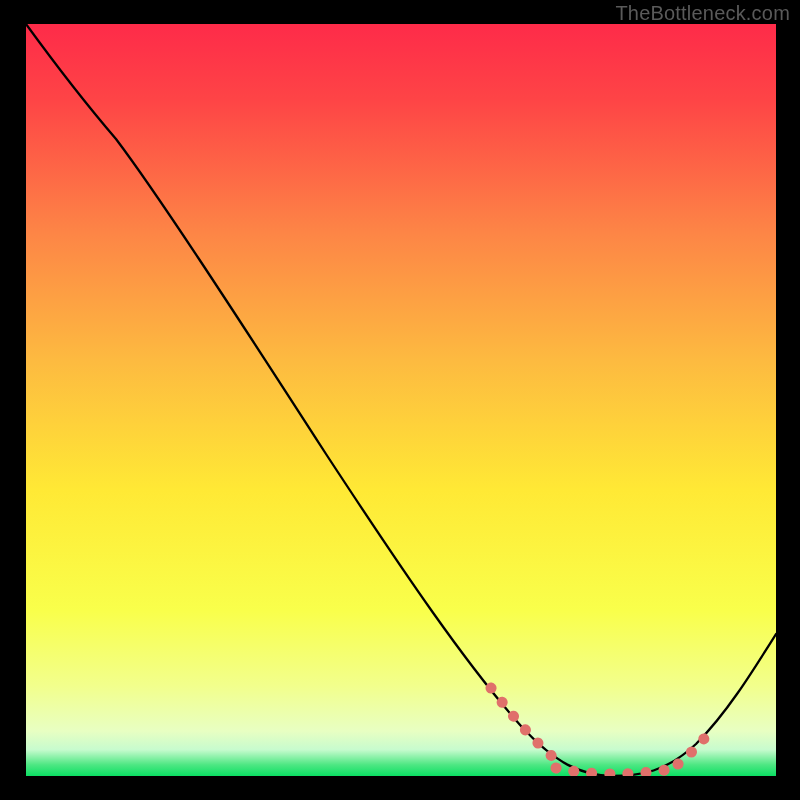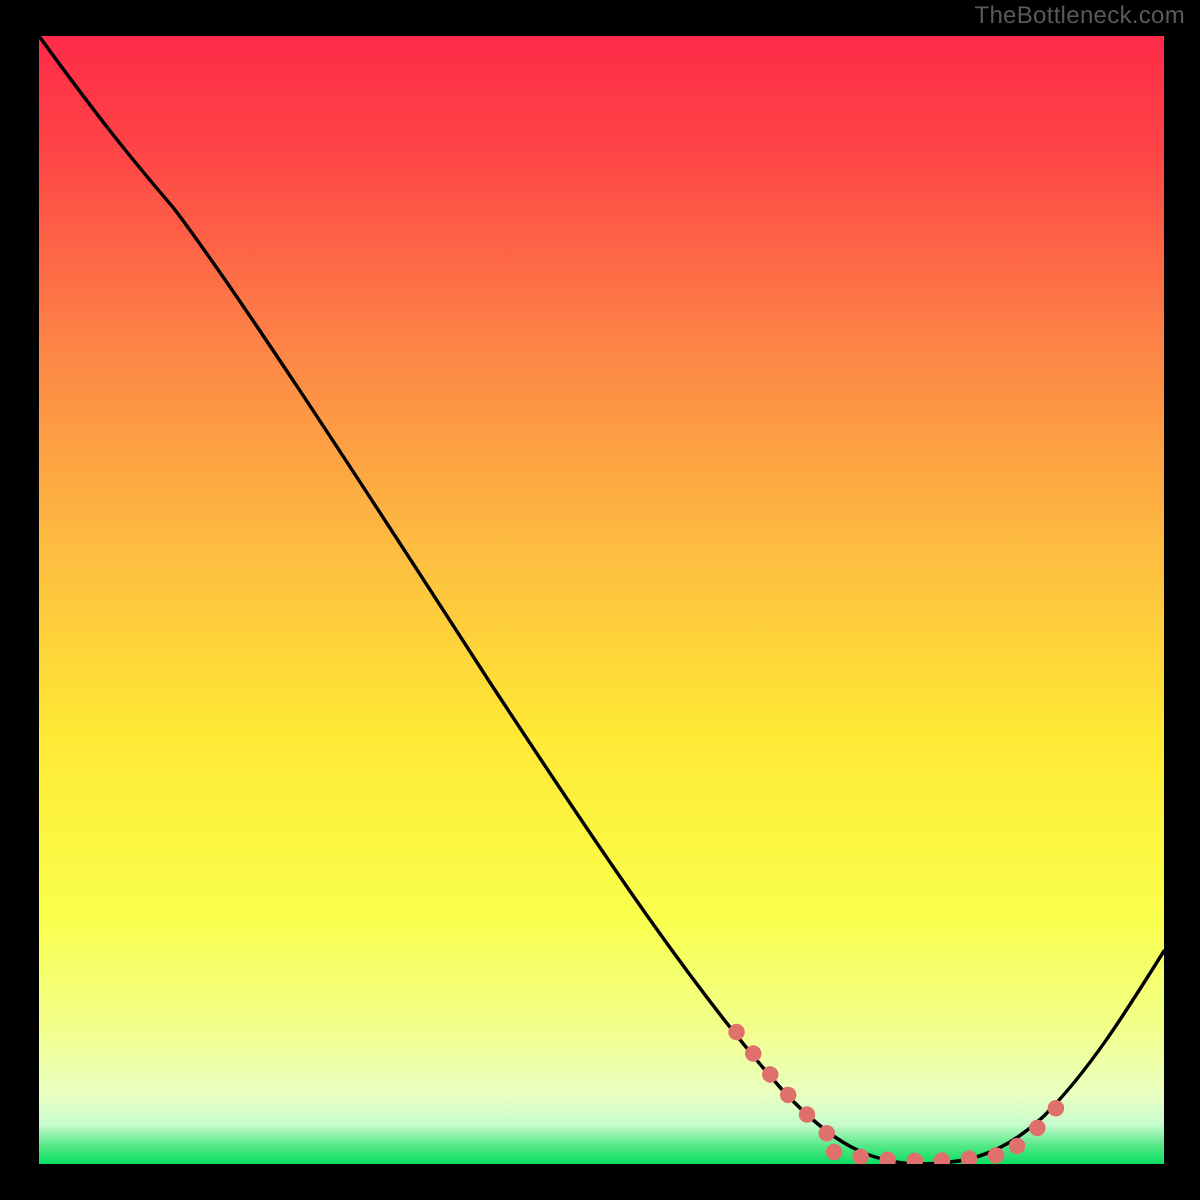--- a/index.html
+++ b/index.html
@@ -14,21 +14,21 @@
   .stage {
     position: relative;
     width: 800px;
     height: 800px;
   }
   .attribution {
     position: absolute;
     top: 2px;
     right: 10px;
     color: #5a5a5a;
-    font-size: 16px;
+    font-size: 20px;
     font-weight: 400;
     letter-spacing: 0.2px;
     z-index: 20;
   }
   svg.plot {
     position: absolute;
     left: 26px;
     top: 24px;
     width: 750px;
     height: 752px;

